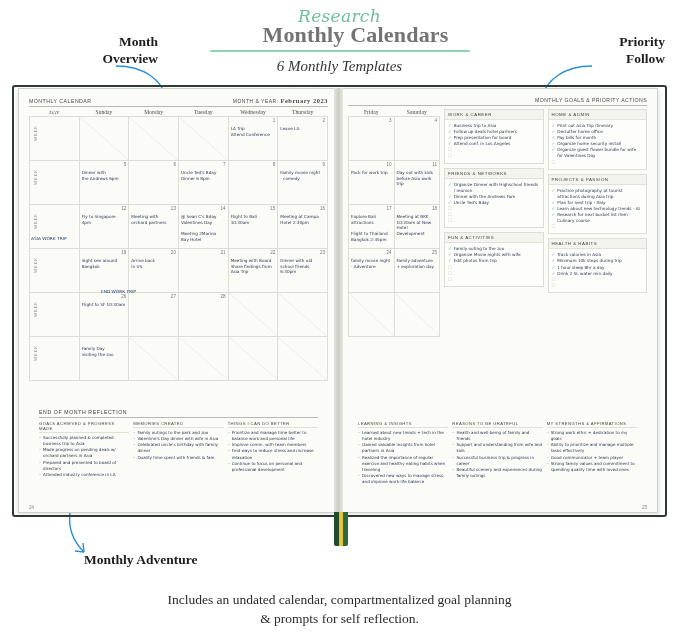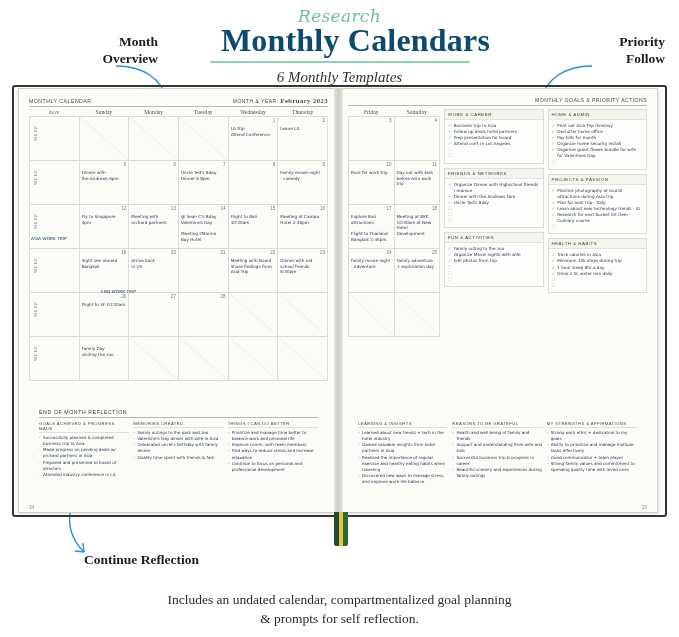--- a/index.html
+++ b/index.html
@@ -18,24 +18,24 @@
   .hdr .undated {
     font-family: "DejaVu Serif", serif;
     font-style: italic;
     color: #6fbf9a;
     font-size: 17px;
     letter-spacing: .3px;
   }
   .hdr .title {
     font-family: "Liberation Serif", serif;
     font-weight: bold;
-    font-size: 32px;
+    font-size: 22px;
     letter-spacing: .2px;
     margin-top: -4px;
-    color:#0c4a6e;
+    color:#737373;
     padding-left:32px;
   }
   .hdr .underline {
     width: 260px; height: 2px; margin: 2px auto 0;
     background: #8fd3b2; border-radius: 2px;
   }
   .hdr .sub {
     font-family: "Liberation Serif", serif;
     font-style: italic;
     font-size: 15px;
@@ -191,21 +191,21 @@
   <div class="undated">Research</div>
   <div class="title">Monthly Calendars</div>
   <div class="underline"></div>
   <div class="sub">6 Monthly Templates</div>
 </div>
 
 <div class="callout" id="callout-month" style="white-space:pre-line;">Month
 Overview</div>
 <div class="callout" id="callout-priority" style="white-space:pre-line;">Priority
 Follow</div>
-<div class="callout" id="callout-reflection">Continue Reflection</div>
+<div class="callout" id="callout-reflection">Monthly Adventure</div>
 
 <svg class="arrow" style="left:110px;top:60px;" width="70" height="48">
   <path d="M6,6 C34,6 52,20 56,38" stroke="#2b8fd6" stroke-width="1.4" fill="none"></path>
   <path d="M56,38 l-7,-6 M56,38 l2,-9" stroke="#2b8fd6" stroke-width="1.4" fill="none"></path>
 </svg>
 <svg class="arrow" style="left:528px;top:60px;" width="70" height="48">
   <path d="M64,6 C36,6 18,20 14,38" stroke="#2b8fd6" stroke-width="1.4" fill="none"></path>
   <path d="M14,38 l7,-6 M14,38 l-2,-9" stroke="#2b8fd6" stroke-width="1.4" fill="none"></path>
 </svg>
 <svg class="arrow" style="left:62px;top:500px;" width="44" height="58">

